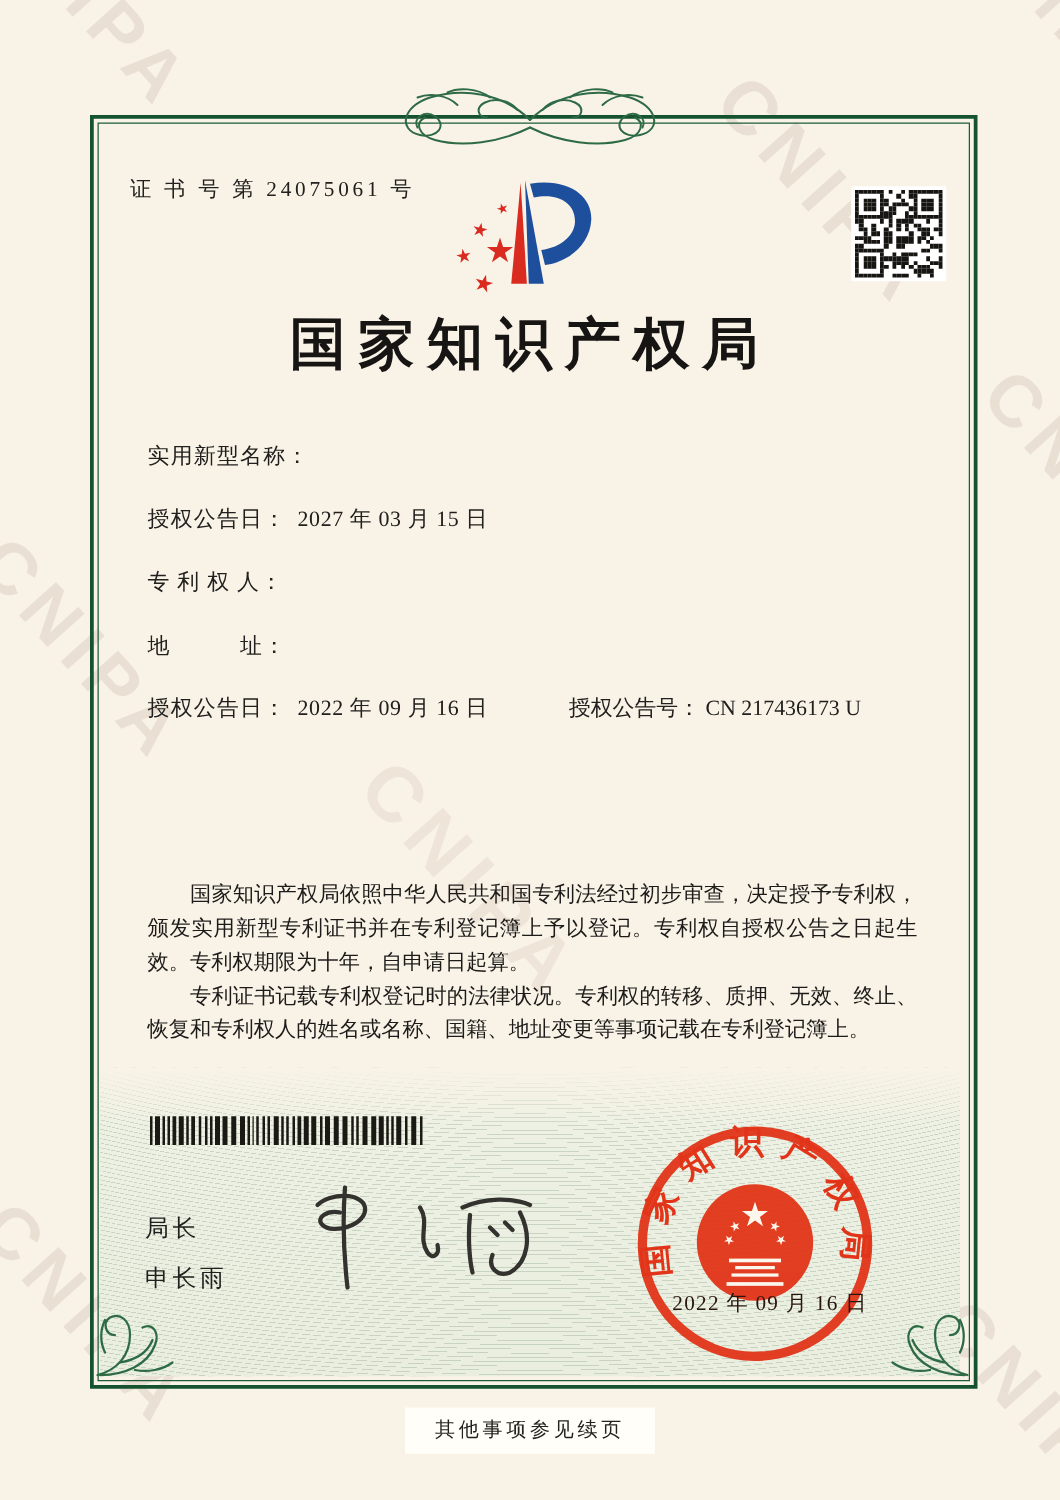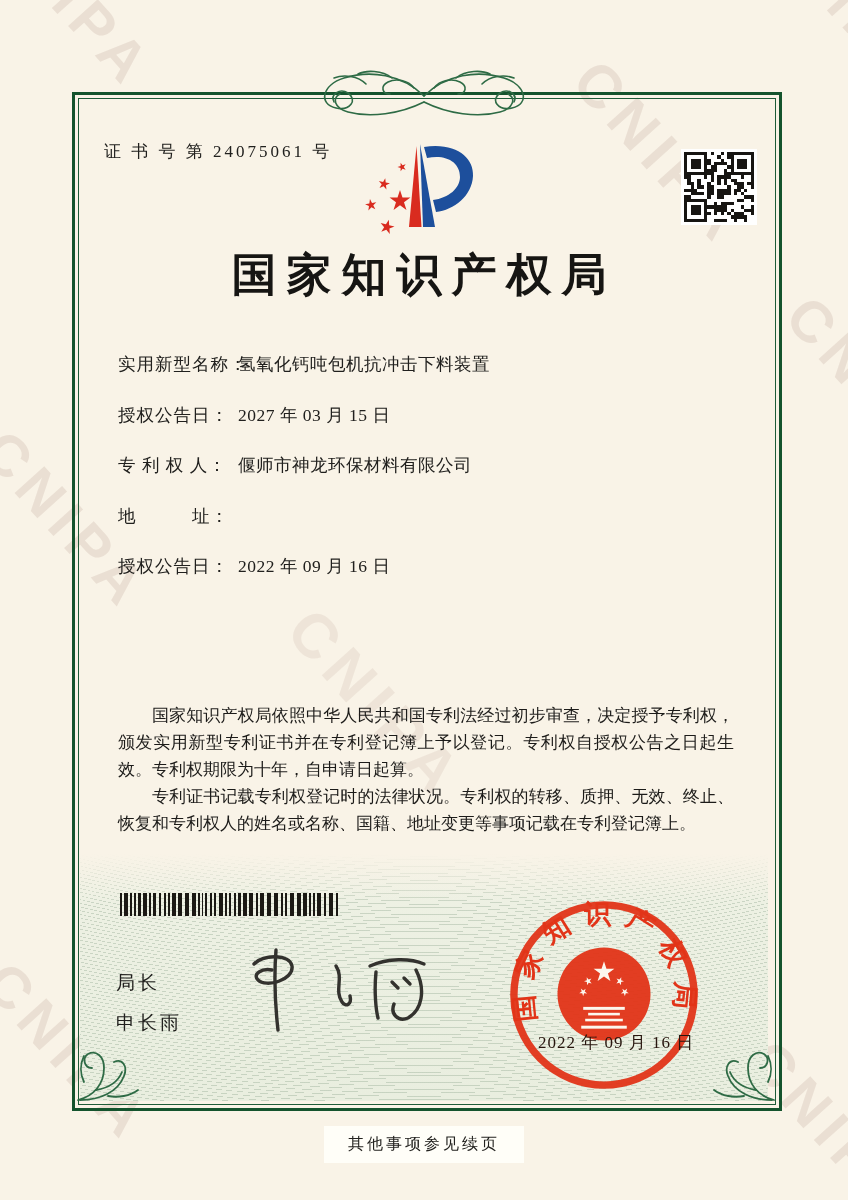--- a/index.html
+++ b/index.html
@@ -600,36 +600,38 @@
       <i class="b"></i>
       <i></i>
       <i></i>
     </div>
 
   <h1 class="doc-title">国家知识产权局</h1>
 
   <div class="fields">
     <div class="row">
       <span class="lab">实用新型名称：</span>
-      <span class="val">氢氧化钙吨包机抗冲击下料装置</span>
     </div>
     <div class="row">
       <span class="lab">授权公告日：</span>
       <span class="val">2027 年 03 月 15 日</span>
     </div>
     <div class="row">
       <span class="lab">专 利 权 人：</span>
-      <span class="val">偃师市神龙环保材料有限公司</span>
     </div>
     <div class="row">
       <span class="lab">地　　　址：</span>
     </div>
     <div class="row">
       <span class="lab">授权公告日：</span>
       <span class="val">2022 年 09 月 16 日</span>
+      <span class="pair2">
+        <span>授权公告号：</span>
+        <span>CN 217436173 U</span>
+      </span>
     </div>
   </div>
 
   <div class="body-text">
     <p>国家知识产权局依照中华人民共和国专利法经过初步审查，决定授予专利权，颁发实用新型专利证书并在专利登记簿上予以登记。专利权自授权公告之日起生效。专利权期限为十年，自申请日起算。</p>
     <p>专利证书记载专利权登记时的法律状况。专利权的转移、质押、无效、终止、恢复和专利权人的姓名或名称、国籍、地址变更等事项记载在专利登记簿上。</p>
   </div>
 
   <div class="barcode" id="barcode">
       <i class="d" style="width: 2px;"></i>

